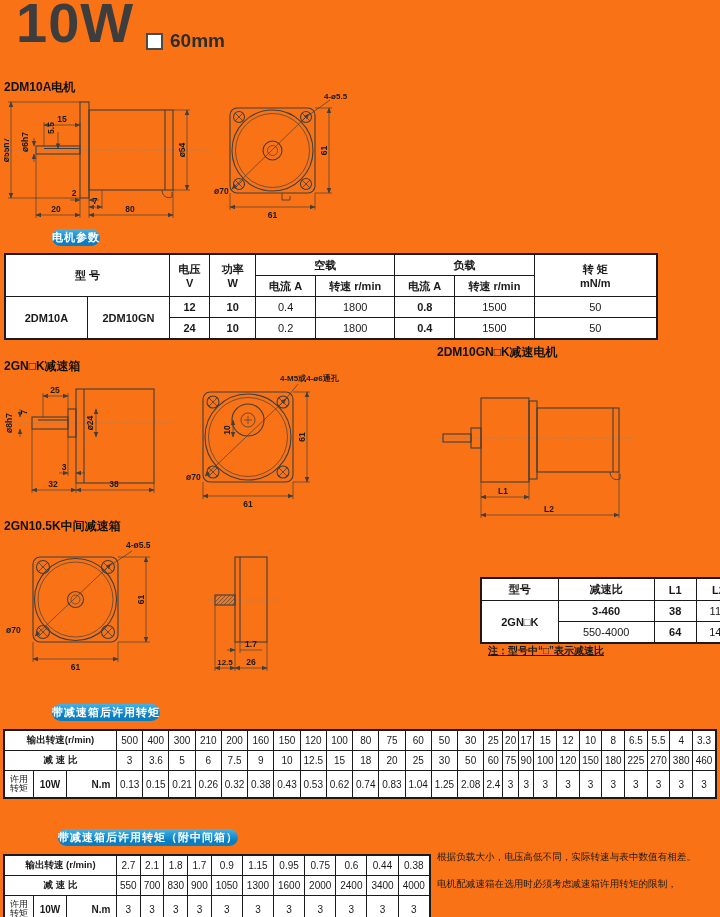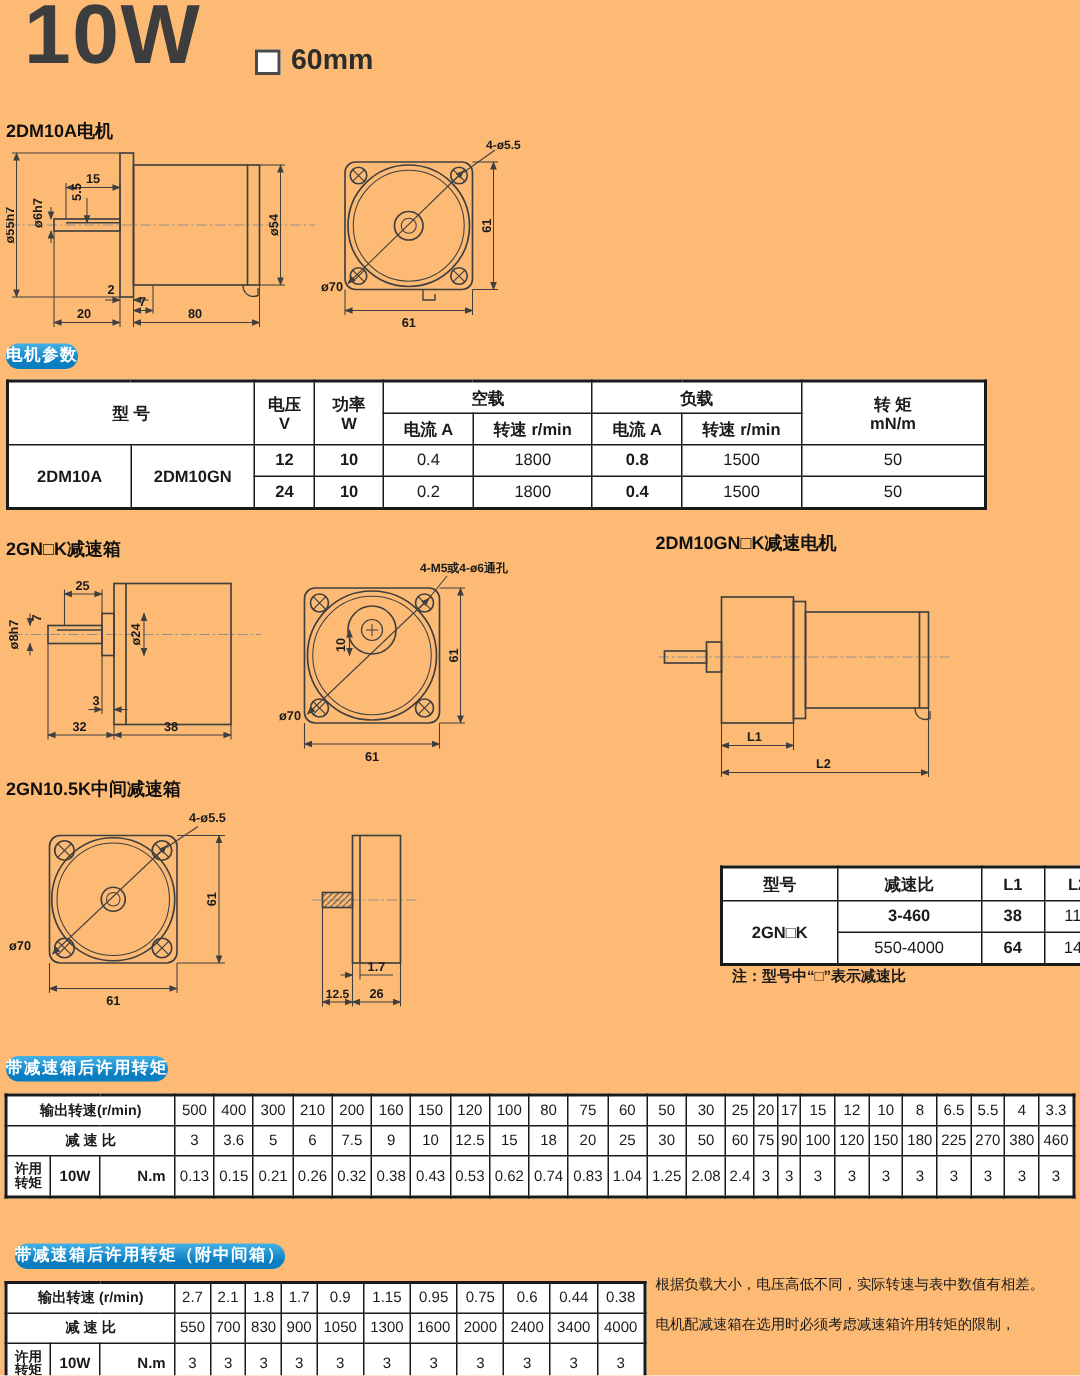--- a/index.html
+++ b/index.html
@@ -1,42 +1,42 @@
 <!DOCTYPE html>
 <html><head>
 <meta charset="utf-8">
 <style>
   html,body{margin:0;padding:0;background:#fff;}
-  .page{position:relative;width:720px;height:917px;background:#fdba74;overflow:hidden;
+  .page{position:relative;width:720px;height:917px;background:#f97316;overflow:hidden;
         font-family:"Liberation Sans",sans-serif;color:#1a1a1a;}
   .title{position:absolute;left:16px;top:-10px;font-size:56px;font-weight:900;
          color:#3d3d3d;letter-spacing:1px;}
   .sizerow{position:absolute;left:146px;top:30px;display:flex;align-items:center;gap:7px;
-           font-size:19px;font-weight:700;color:#2d2d2d;margin-left:24px;}
+           font-size:19px;font-weight:700;color:#2d2d2d;}
   .sq{width:13px;height:13px;border:2px solid #4a4a4a;background:#fff;}
   .seclabel{position:absolute;font-size:12px;font-weight:700;color:#111;white-space:nowrap;}
   .badge{position:absolute;height:17px;line-height:17px;padding:0 0;border-radius:9px;
          background:linear-gradient(180deg,#45b2e5 0%,#0b7ec2 70%);color:#fff;
-         font-size:11px;font-weight:700;letter-spacing:1px;white-space:nowrap;}
+         font-size:11px;font-weight:700;letter-spacing:1px;white-space:nowrap;margin-left:48px;}
   .drw{position:absolute;}
   svg text{font-family:"Liberation Sans",sans-serif;font-size:8.5px;font-weight:700;fill:#1a1a1a;}
   svg .small{font-size:8px;}
   .ln{stroke:#3f3f3f;stroke-width:1.1;fill:none;}
   .dim{stroke:#3f3f3f;stroke-width:0.7;fill:none;}
   .cl{stroke:#8a8a8a;stroke-width:0.6;stroke-dasharray:7 2 1.5 2;fill:none;}
   table{border-collapse:collapse;background:#fff;}
   .tbl{position:absolute;border:2px solid #1a1a1a;}
   .tbl td{border:1px solid #1a1a1a;text-align:center;vertical-align:middle;padding:0;font-size:11px;}
   .b{font-weight:700;}
   .params-tbl td{height:20px;}
-  .ratio-note{position:absolute;left:488px;top:644px;font-size:10px;font-weight:700;}
+  .ratio-note{position:absolute;left:488px;top:644px;font-size:10px;font-weight:700;text-decoration:underline;}
   .tq{position:absolute;border:2px solid #1a1a1a;table-layout:auto;}
   .tq td{border:1px solid #1a1a1a;text-align:center;padding:0;font-size:10px;height:19px;}
   .tq .lab{font-weight:700;font-size:9.5px;white-space:nowrap;padding:0 4px;}
-  .tq .l1c{width:24px;font-weight:700;font-size:9px;line-height:1.05;padding:0 2px;}
+  .tq .l1c{width:24px;font-weight:400;font-size:9px;line-height:1.05;padding:0 2px;}
   .tq .l2c{width:32px;font-weight:700;}
   .tq .l3c{width:30px;font-weight:700;padding-left:19px;}
   .tq .r3 td{height:26px;}
   .notes{position:absolute;left:437px;top:850px;width:282px;font-size:9.6px;
          line-height:1.42;color:#1a1a1a;}
   .notes .gap{height:13px;}
 </style>
 </head>
 <body>
 
@@ -246,21 +246,21 @@
         <line x1="110" y1="126" x2="110" y2="143"></line>
       <line x1="20" y1="140" x2="110" y2="140" marker-start="url(#ar)" marker-end="url(#ar)"></line>
     </g>
     <text x="97" y="25" class="small">4-M5或4-ø6通孔</text>
     <text x="47" y="74" text-anchor="middle" transform="rotate(-90 47 74)">10</text>
     <text x="3" y="124">ø70</text>
     <text x="122" y="81" text-anchor="middle" transform="rotate(-90 122 81)">61</text>
     <text x="65" y="151" text-anchor="middle">61</text>
   </svg>
 
-  <div class="seclabel" style="left:437px;top:354px">2DM10GN□K减速电机</div>
+  <div class="seclabel" style="left:437px;top:344px">2DM10GN□K减速电机</div>
 
   <svg class="drw" style="left:437px;top:374px" width="250" height="148" viewBox="0 0 250 148">
     <line class="cl" x1="2" y1="64" x2="196" y2="64"></line>
     <g class="ln">
       <rect x="6" y="60" width="28" height="8"></rect>
       <rect x="34" y="54" width="10" height="20"></rect>
       <rect x="44" y="24" width="48" height="84"></rect>
       <rect x="92" y="27" width="8" height="78"></rect>
       <rect x="100" y="34" width="82" height="64"></rect>
       <line x1="176" y1="34" x2="176" y2="98"></line>

